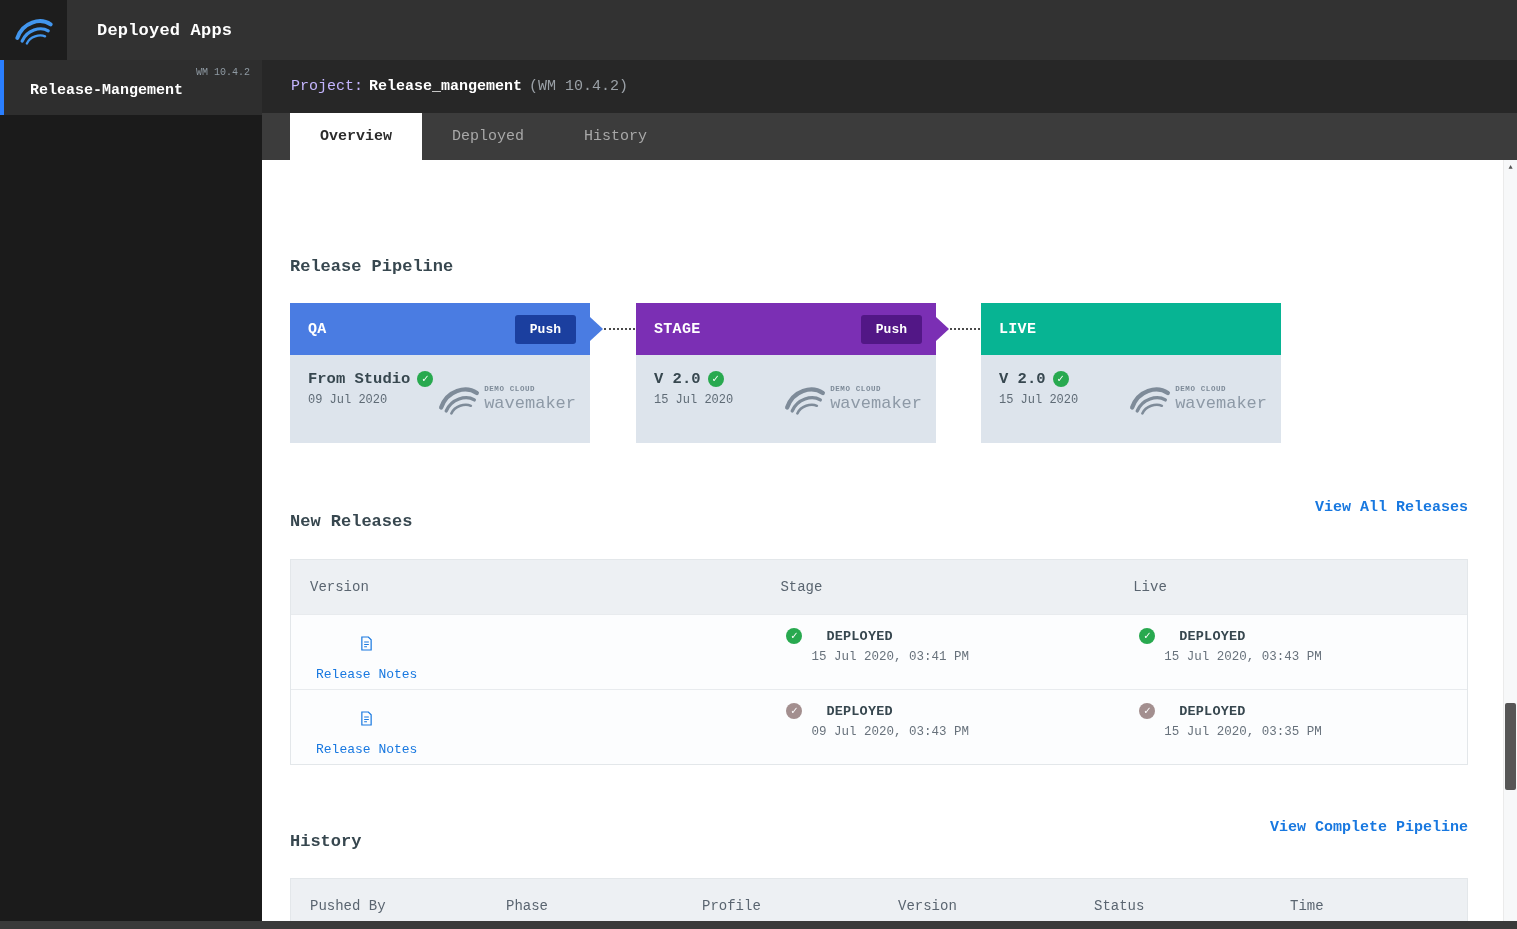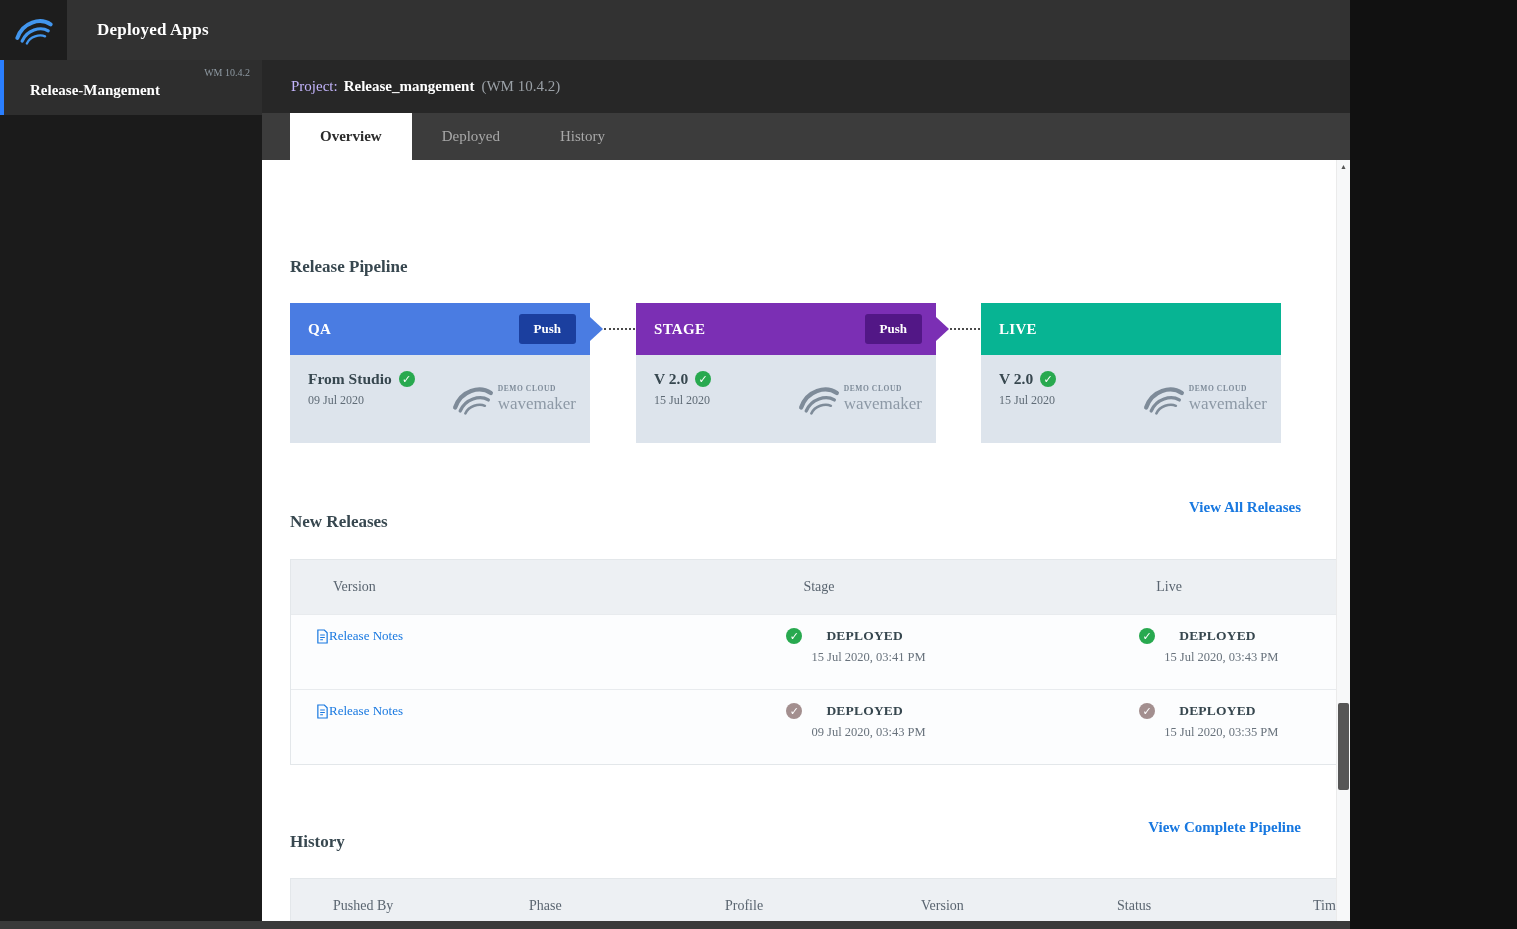--- a/index.html
+++ b/index.html
@@ -1,17 +1,17 @@
 <!DOCTYPE html>
 <html><head>
 <meta charset="utf-8">
 <style>
   html,body{margin:0;padding:0;background:#111;}
   *{box-sizing:border-box;}
-  .app{position:relative;width:1350px;height:929px;background:#fff;font-family:Liberation Serif, serif;overflow:hidden;}
+  .app{position:relative;width:1517px;height:929px;background:#fff;font-family:Liberation Mono, monospace;overflow:hidden;}
 
   
   .topbar{position:absolute;top:0;left:0;width:100%;height:60px;background:#323232;display:flex;align-items:center;z-index:5;}
   .logo-box{width:67px;height:60px;background:#1d1d1d;display:flex;align-items:center;justify-content:center;cursor:pointer;flex:0 0 auto;}
   .topbar-title{color:#fff;font-size:17px;font-weight:700;margin-left:30px;letter-spacing:.2px;}
 
   
   .sidebar{position:absolute;top:60px;left:0;width:262px;height:869px;background:#1b1b1b;}
   .sidebar-item{position:relative;height:55px;background:#2e2e2e;border-left:4px solid #2a7fff;cursor:pointer;}
   .item-version{position:absolute;top:7px;right:12px;font-size:10px;color:#8f9aa3;}
@@ -65,25 +65,25 @@
   .conn-1{left:342px;width:31px;}
   .conn-2{left:688px;width:30px;}
 
   
   .tbl{position:absolute;left:28px;width:1178px;border:1px solid #e3e7ea;background:#fcfdfe;}
   .tbl-releases{top:399px;}
   .tbl-history{top:718px;border-bottom:none;}
   .tbl-head{display:grid;background:#edf0f3;color:#5a6570;font-size:14px;height:54px;align-items:center;}
   .grid-3{grid-template-columns:40% 30% 30%;}
   .grid-6{grid-template-columns:repeat(6,1fr);}
-  .tbl-head > div{padding-left:19px;margin-left:23px;}
+  .tbl-head > div{padding-left:19px;}
   .tbl-row{display:grid;border-top:1px solid #e8ebee;height:75px;}
   .cell{padding:13px 0 0 25px;}
   .ver-text{font-size:14.5px;color:#323a42;}
-  .notes-link{display:flex;align-items:center;gap:0;color:#1878e0;font-size:13px;cursor:pointer;text-decoration:none;width:max-content;}
+  .notes-link{display:flex;align-items:center;gap:16px;margin-top:8px;color:#1878e0;font-size:13px;cursor:pointer;text-decoration:none;width:max-content;flex-direction:column;}
   .status-row{display:flex;align-items:center;gap:24px;}
   .status-text{font-size:13.5px;font-weight:700;color:#37474f;letter-spacing:.2px;}
   .status-time{margin:6px 0 0 25px;font-size:12.5px;color:#68727c;}
 
   
   .vscroll{position:absolute;top:100px;right:0;width:14px;bottom:0;background:#f7f8f9;border-left:1px solid #ebebeb;}
   .vscroll .arrow{height:15px;text-align:center;font-size:7px;color:#555;line-height:15px;cursor:pointer;}
   .vscroll .thumb{position:absolute;left:1px;right:1px;top:543px;height:87px;background:#565656;border-radius:2px;cursor:pointer;}
   .hscroll{position:absolute;left:0;right:0;bottom:0;height:8px;background:#3a3a3a;z-index:9;cursor:pointer;}
 </style>

